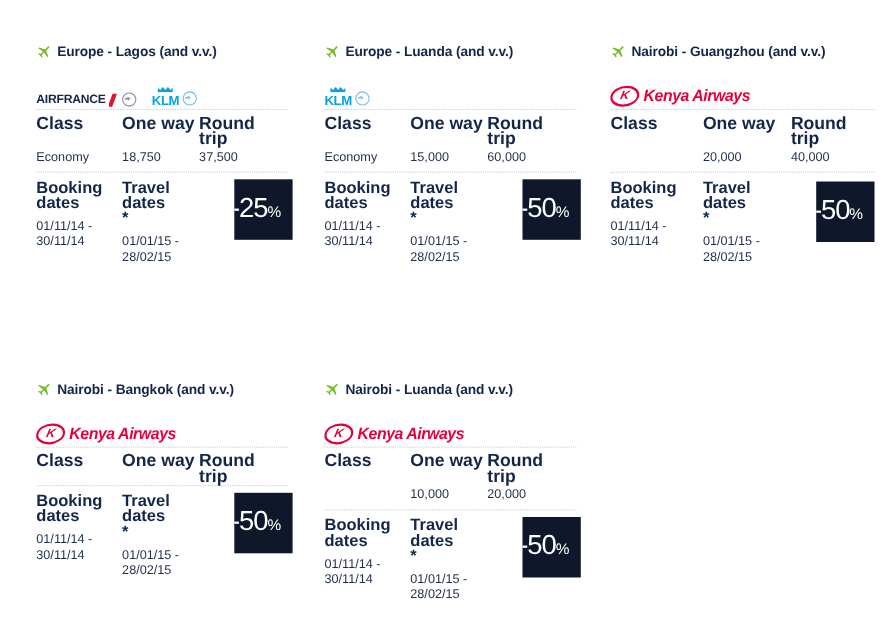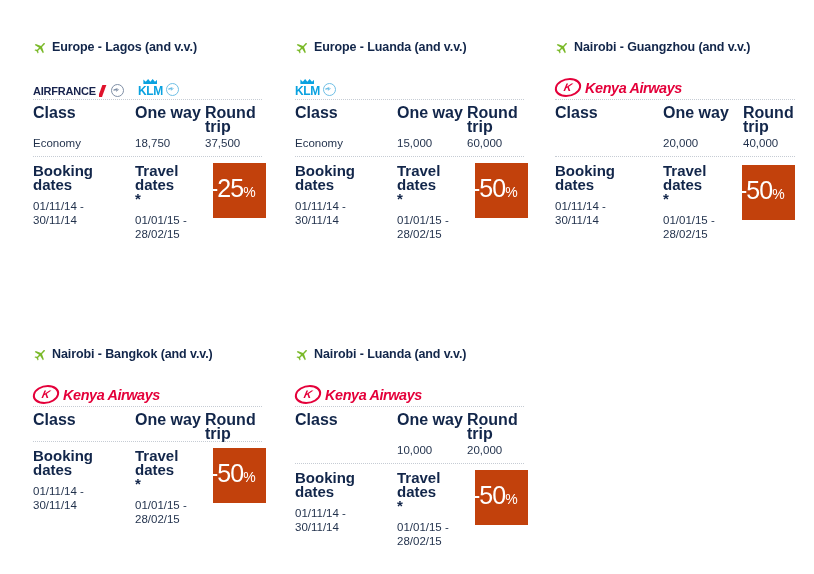--- a/index.html
+++ b/index.html
@@ -171,21 +171,21 @@
     border-top: 1px dotted #c6ccd4;
     height: 0;
   }
 
   .trow {
     display: flex;
     position: relative;
   }
   .tcell { }
   .c1 { width: 78px; flex: 0 0 78px; }
-  .c2 { width: 70px; flex: 0 0 70px; margin-left: 24px; }
+  .c2 { width: 70px; flex: 0 0 70px; }
   .c3 { width: 80px; flex: 0 0 80px; }
 
   .card.wide .c1 { width: 84px; flex: 0 0 84px; }
   .card.wide .c2 { width: 80px; flex: 0 0 80px; }
   .card.wide .c3 { width: 76px; flex: 0 0 76px; }
 
   .hdr {
     font-size: 16px;
     font-weight: bold;
     color: #12264a;
@@ -212,21 +212,21 @@
     color: #1f2f4a;
     line-height: 14px;
     padding-top: 7px;
   }
   .empty-val { height: 14px; padding-top: 2px; padding-bottom: 6px; }
 
   .badge {
     position: absolute;
     width: 53px;
     height: 55px;
-    background: #c2410c;
+    background: #0f172a;
     color: #ffffff;
     display: flex;
     align-items: center;
     justify-content: flex-start;
     right: -4px;
     top: 6px;
     overflow: hidden;
   }
   .badge-inner {
     font-size: 25px;

